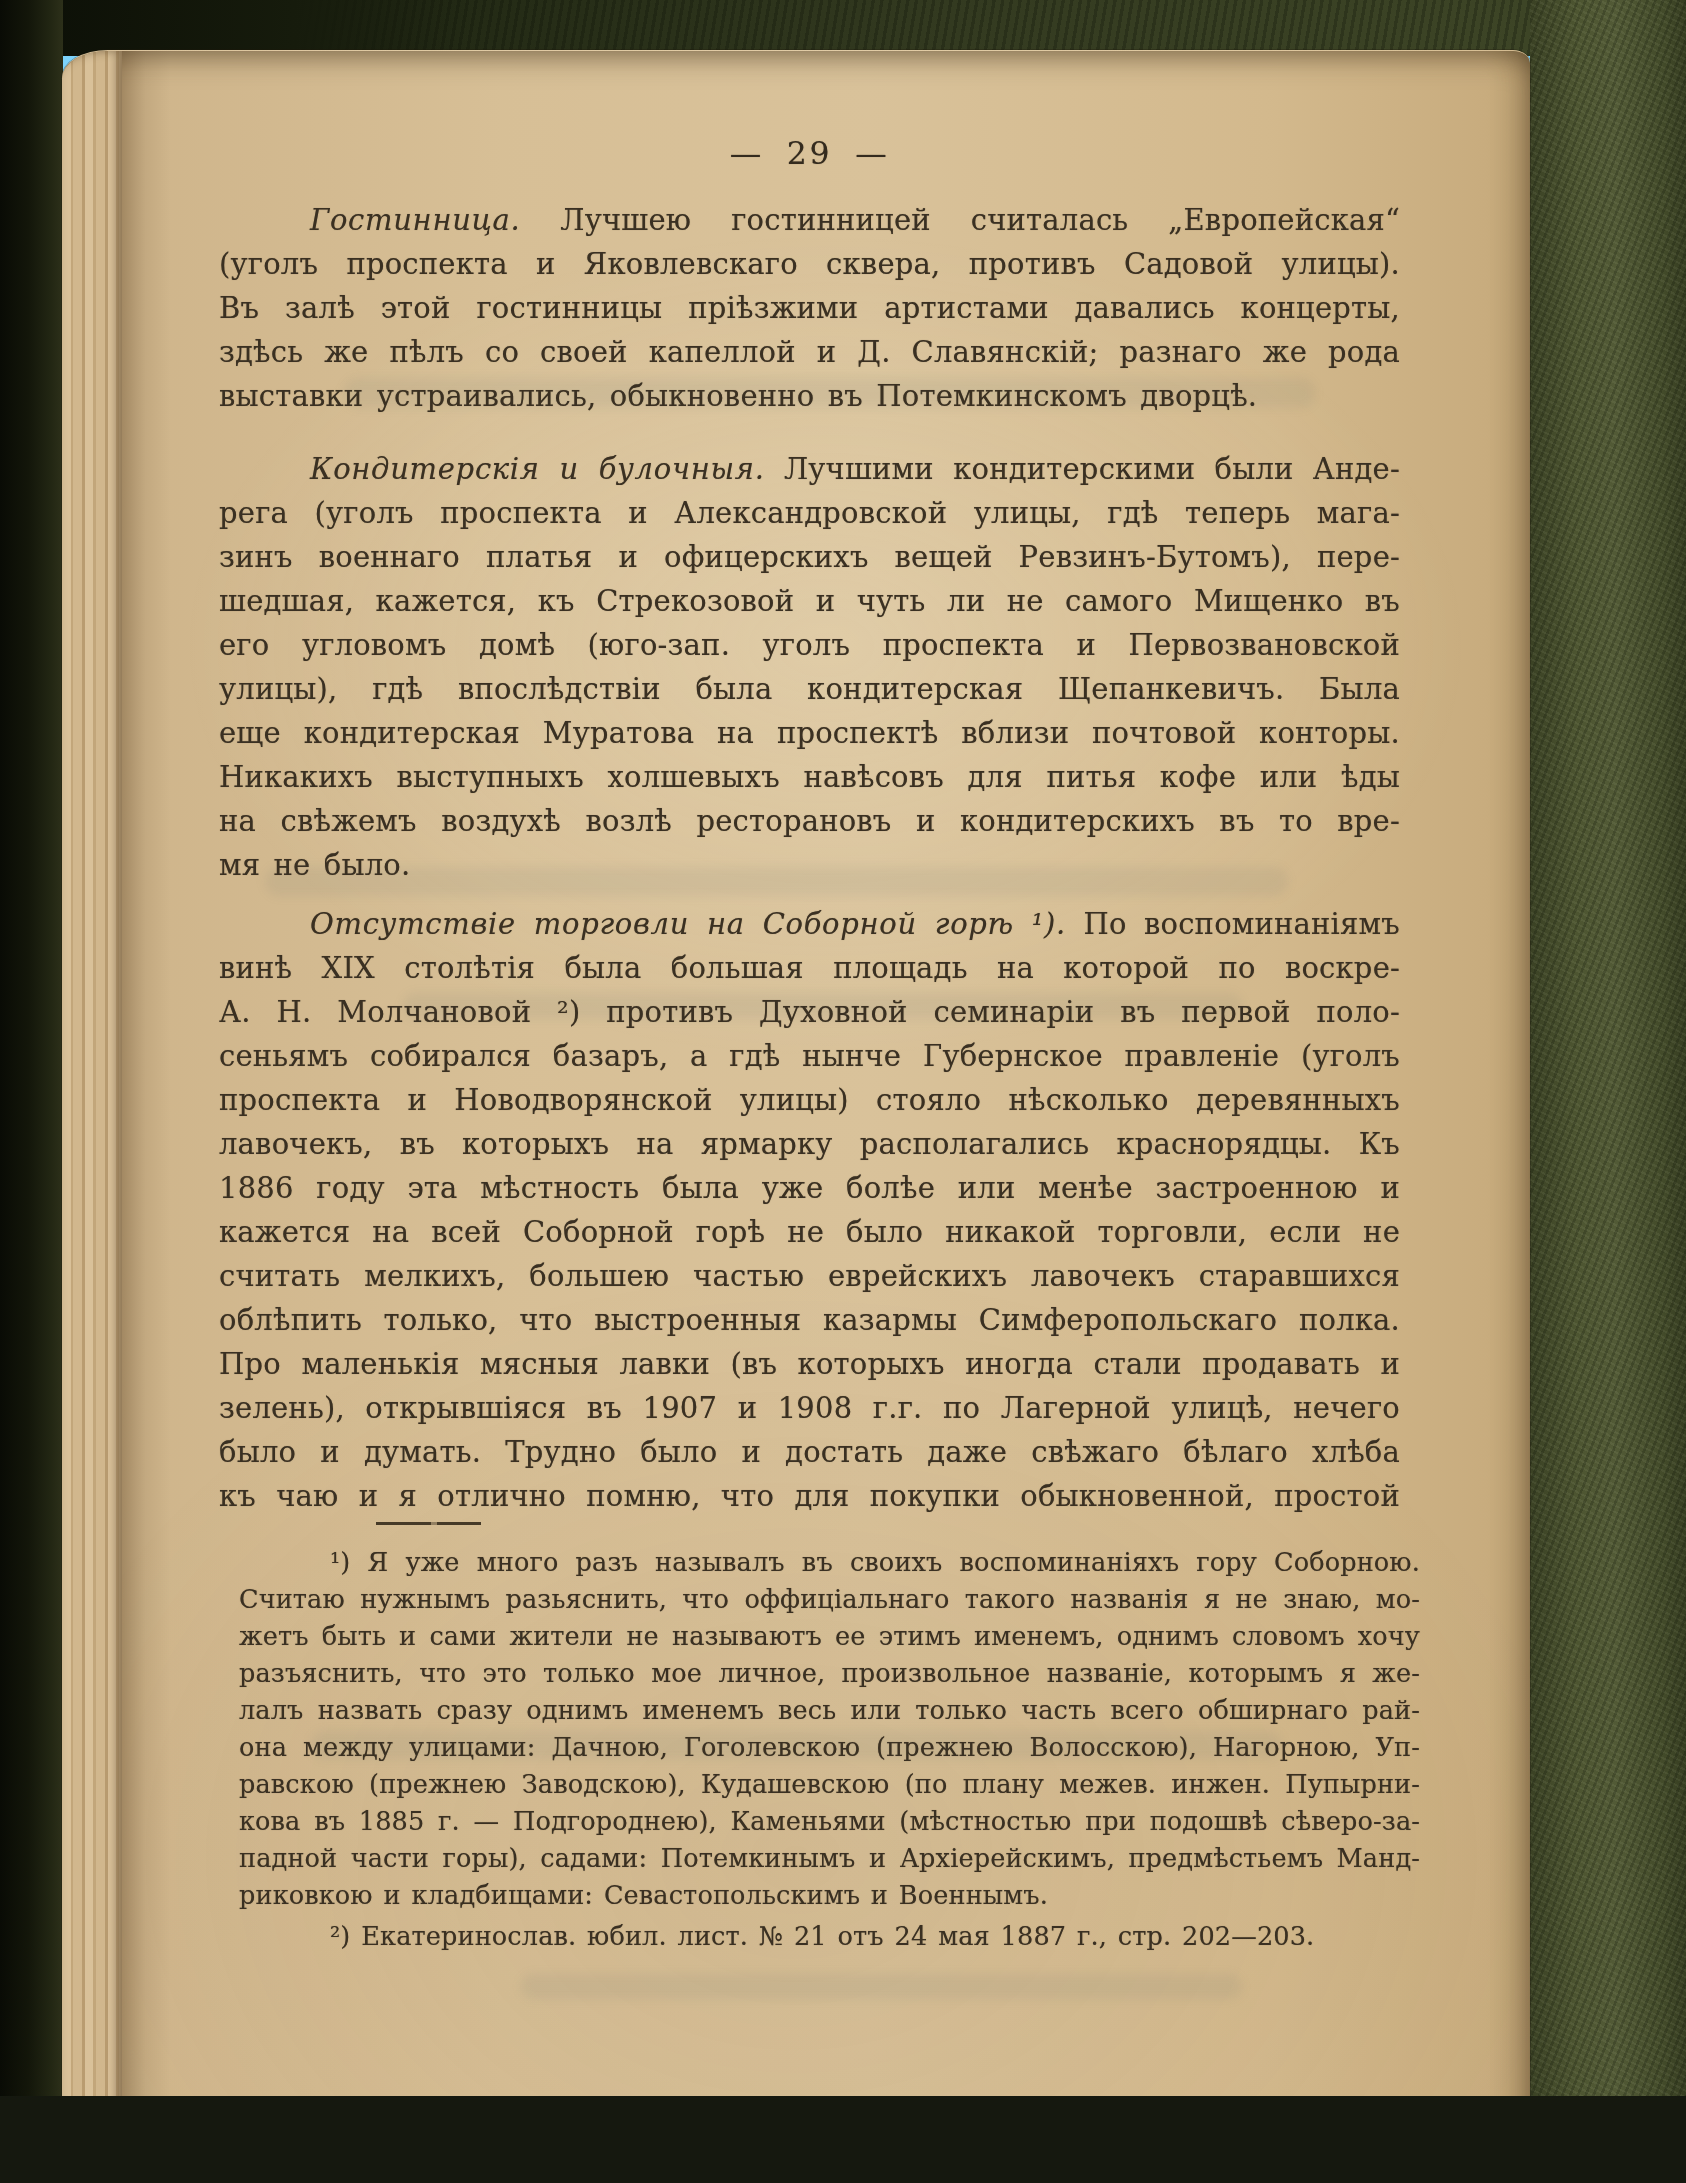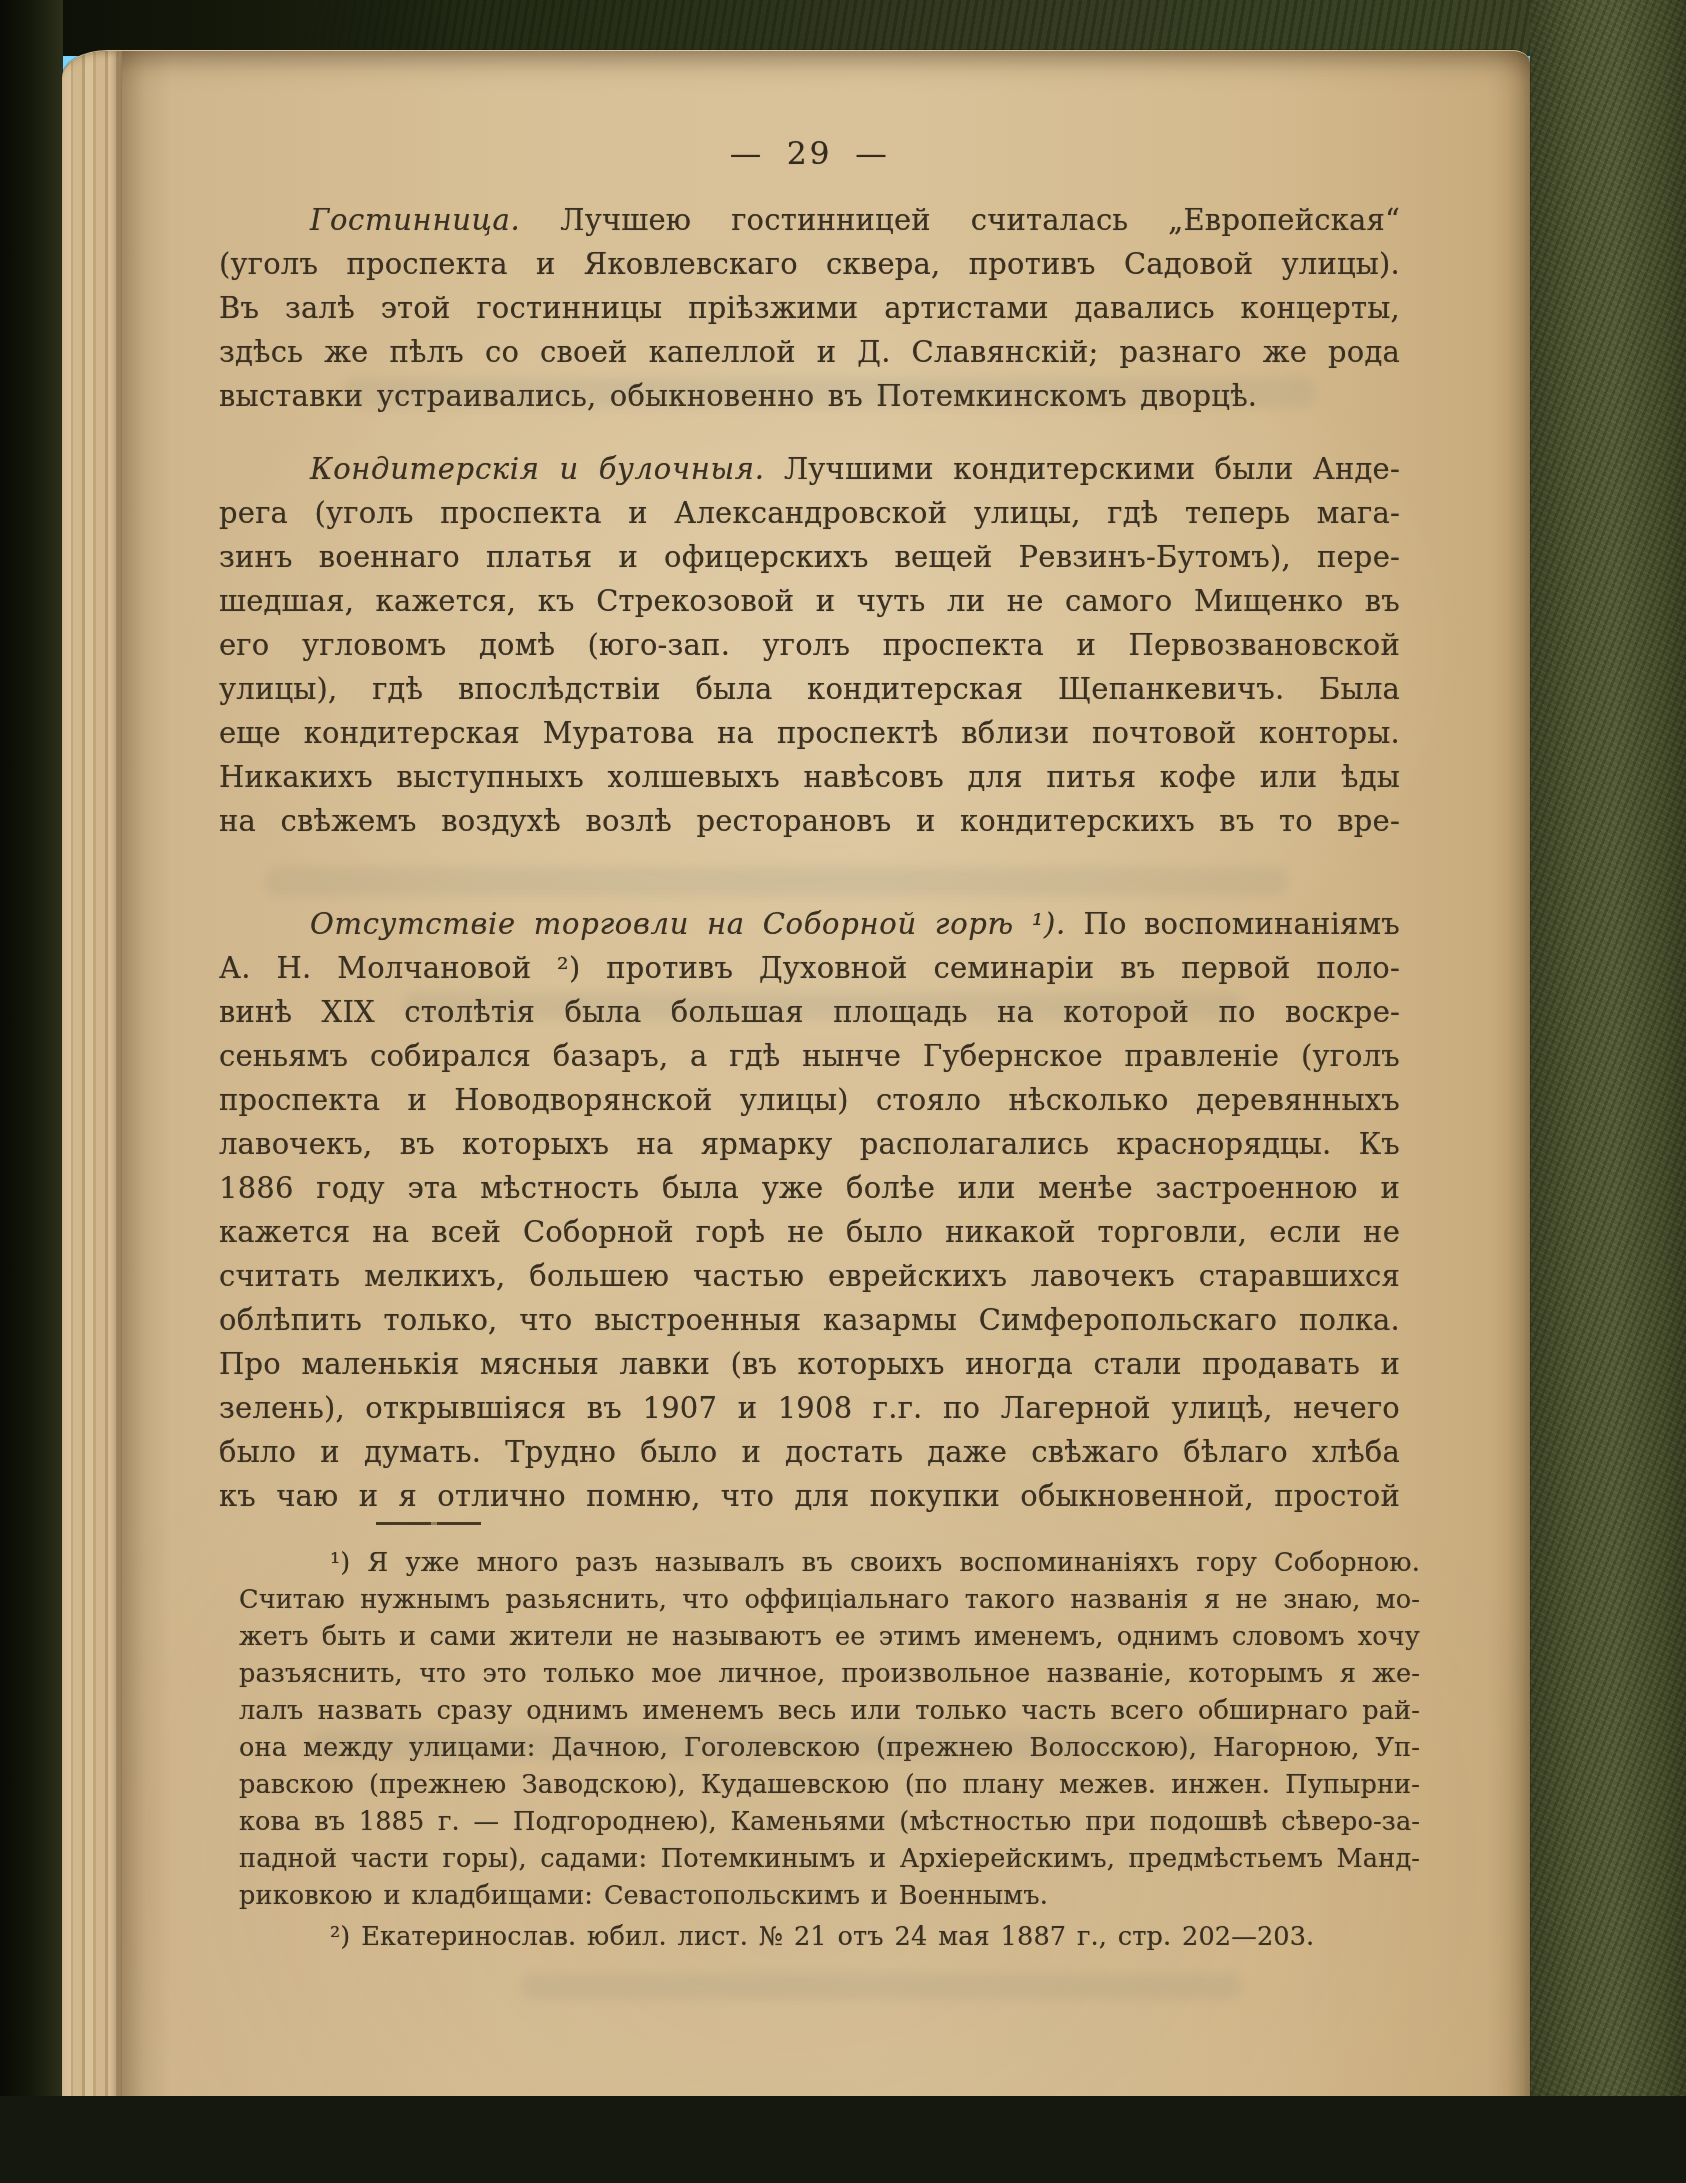--- a/index.html
+++ b/index.html
@@ -101,25 +101,26 @@
           <div class="para para1">
             <div class="tline indent"><i>Кондитерскія и булочныя.</i> Лучшими кондитерскими были Анде-</div>
             <div class="tline">рега (уголъ проспекта и Александровской улицы, гдѣ теперь мага-</div>
             <div class="tline">зинъ военнаго платья и офицерскихъ вещей Ревзинъ-Бутомъ), пере-</div>
             <div class="tline">шедшая, кажется, къ Стрекозовой и чуть ли не самого Мищенко въ</div>
             <div class="tline">его угловомъ домѣ (юго-зап. уголъ проспекта и Первозвановской</div>
             <div class="tline">улицы), гдѣ впослѣдствіи была кондитерская Щепанкевичъ. Была</div>
             <div class="tline">еще кондитерская Муратова на проспектѣ вблизи почтовой конторы.</div>
             <div class="tline">Никакихъ выступныхъ холшевыхъ навѣсовъ для питья кофе или ѣды</div>
             <div class="tline">на свѣжемъ воздухѣ возлѣ ресторановъ и кондитерскихъ въ то вре-</div>
+            <div class="tline unjust">мя не было.</div>
           </div>
           <div class="para para2">
             <div class="tline indent"><i>Отсутствіе торговли на Соборной горѣ ¹).</i> По воспоминаніямъ</div>
+            <div class="tline">винѣ XIX столѣтія была большая площадь на которой по воскре-</div>
             <div class="tline">А. Н. Молчановой ²) противъ Духовной семинаріи въ первой поло-</div>
-            <div class="tline">винѣ XIX столѣтія была большая площадь на которой по воскре-</div>
             <div class="tline">сеньямъ собирался базаръ, а гдѣ нынче Губернское правленіе (уголъ</div>
             <div class="tline">проспекта и Новодворянской улицы) стояло нѣсколько деревянныхъ</div>
             <div class="tline">лавочекъ, въ которыхъ на ярмарку располагались краснорядцы. Къ</div>
             <div class="tline">1886 году эта мѣстность была уже болѣе или менѣе застроенною и</div>
             <div class="tline">кажется на всей Соборной горѣ не было никакой торговли, если не</div>
             <div class="tline">считать мелкихъ, большею частью еврейскихъ лавочекъ старавшихся</div>
             <div class="tline">облѣпить только, что выстроенныя казармы Симферопольскаго полка.</div>
             <div class="tline">Про маленькія мясныя лавки (въ которыхъ иногда стали продавать и</div>
             <div class="tline">зелень), открывшіяся въ 1907 и 1908 г.г. по Лагерной улицѣ, нечего</div>
             <div class="tline">было и думать. Трудно было и достать даже свѣжаго бѣлаго хлѣба</div>

